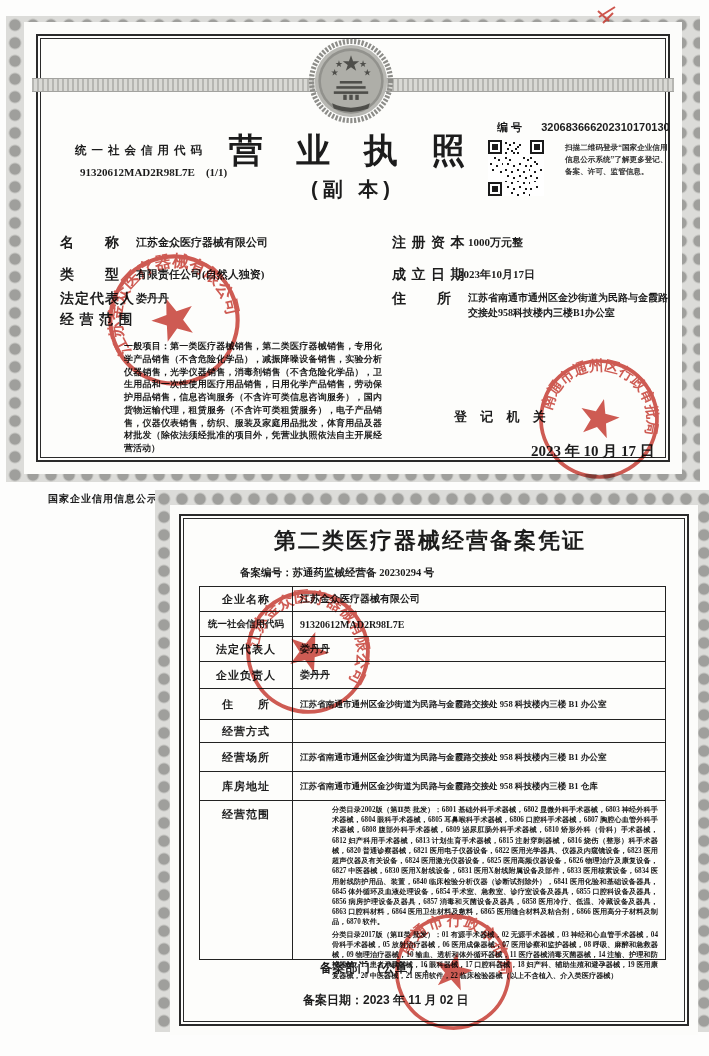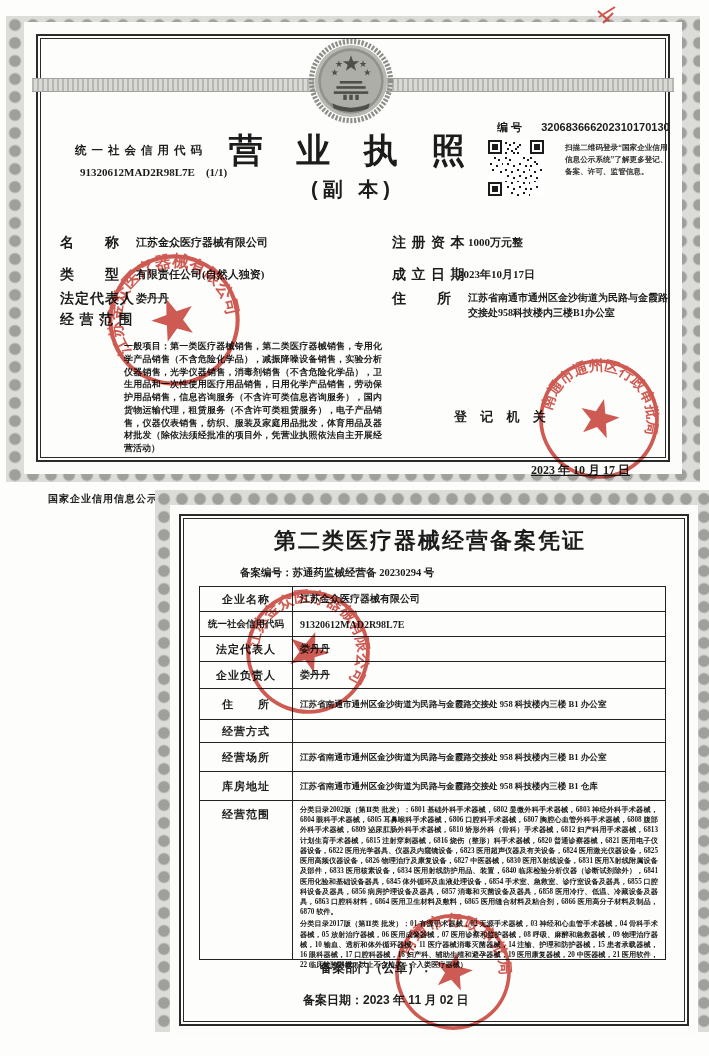--- a/index.html
+++ b/index.html
@@ -113,21 +113,21 @@
     <div class="abs flabel" style="left:386px;top:218px;">注 册 资 本</div>
     <div class="abs fvalue" style="left:462px;top:219px;">1000万元整</div>
 
     <div class="abs flabel" style="left:386px;top:250px;">成 立 日 期</div>
     <div class="abs fvalue" style="left:452px;top:251px;text-align:center;">2023年10月17日</div>
 
     <div class="abs flabel" style="left:386px;top:274px;">住　　所</div>
     <div class="abs fvalue" style="left:462px;top:275px;width:200px;font-size:10px;line-height:1.45;">江苏省南通市通州区金沙街道为民路与金霞路交接处958科技楼内三楼B1办公室</div>
 
     <div class="abs flabel" style="left:448px;top:392px;font-size:13px;letter-spacing:5px;">登 记 机 关</div>
-    <div class="abs b" style="left:512px;top:446px;font-size:12px;text-decoration:underline;">2023 年 10 月 17 日</div>
+    <div class="abs b" style="left:512px;top:426px;font-size:15px;text-decoration:underline;">2023 年 10 月 17 日</div>
 
     <svg class="stamp" style="left:100px;top:236px;transform:rotate(-20deg);" width="136" height="136" viewBox="0 0 120 120">
       <defs>
           <path id="arcA" d="M 19.3,83.5 A 47,47 0 1 1 100.7,83.5"></path>
         </defs>
       <circle cx="60" cy="60" r="56" fill="none" stroke="#c6382e" stroke-width="3.6"></circle>
       <polygon fill="#c6382e" points="60,40 64.7,53.5 79,53.8 67.6,62.5 71.8,76.2 60,68 48.2,76.2 52.4,62.5 41,53.8 55.3,53.5"></polygon>
       <text font-size="14.5" fill="#c6382e" font-weight="bold" font-family="Liberation Sans,sans-serif">
         <textPath href="#arcA" startOffset="50%" text-anchor="middle">江苏金众医疗器械有限公司</textPath>
       </text>
@@ -185,21 +185,21 @@
         <div class="tlabel">经营方式</div>
       </div>
       <div class="trow" style="height:28px;">
         <div class="tlabel">经营场所</div>
         <div class="tval small">江苏省南通市通州区金沙街道为民路与金霞路交接处 958 科技楼内三楼 B1 办公室</div>
       </div>
       <div class="trow" style="height:28px;">
         <div class="tlabel">库房地址</div>
         <div class="tval small">江苏省南通市通州区金沙街道为民路与金霞路交接处 958 科技楼内三楼 B1 仓库</div>
       </div>
-      <div class="trow last" style="height:158px;">
+      <div class="trow last" style="height:158px;gap:32px;">
         <div class="tlabel topal">经营范围</div>
         <div class="scope-cell">
           <div class="scope-par">分类目录2002版（第Ⅱ类 批发）：6801 基础外科手术器械，6802 显微外科手术器械，6803 神经外科手术器械，6804 眼科手术器械，6805 耳鼻喉科手术器械，6806 口腔科手术器械，6807 胸腔心血管外科手术器械，6808 腹部外科手术器械，6809 泌尿肛肠外科手术器械，6810 矫形外科（骨科）手术器械，6812 妇产科用手术器械，6813 计划生育手术器械，6815 注射穿刺器械，6816 烧伤（整形）科手术器械，6820 普通诊察器械，6821 医用电子仪器设备，6822 医用光学器具、仪器及内窥镜设备，6823 医用超声仪器及有关设备，6824 医用激光仪器设备，6825 医用高频仪器设备，6826 物理治疗及康复设备，6827 中医器械，6830 医用X射线设备，6831 医用X射线附属设备及部件，6833 医用核素设备，6834 医用射线防护用品、装置，6840 临床检验分析仪器（诊断试剂除外），6841 医用化验和基础设备器具，6845 体外循环及血液处理设备，6854 手术室、急救室、诊疗室设备及器具，6855 口腔科设备及器具，6856 病房护理设备及器具，6857 消毒和灭菌设备及器具，6858 医用冷疗、低温、冷藏设备及器具，6863 口腔科材料，6864 医用卫生材料及敷料，6865 医用缝合材料及粘合剂，6866 医用高分子材料及制品，6870 软件。</div>
           <div class="scope-par" style="margin-top:2px;">分类目录2017版（第Ⅱ类 批发）：01 有源手术器械，02 无源手术器械，03 神经和心血管手术器械，04 骨科手术器械，05 放射治疗器械，06 医用成像器械，07 医用诊察和监护器械，08 呼吸、麻醉和急救器械，09 物理治疗器械，10 输血、透析和体外循环器械，11 医疗器械消毒灭菌器械，14 注输、护理和防护器械，15 患者承载器械，16 眼科器械，17 口腔科器械，18 妇产科、辅助生殖和避孕器械，19 医用康复器械，20 中医器械，21 医用软件，22 临床检验器械（以上不含植入、介入类医疗器械）</div>
         </div>
       </div>
     </div>
 
     <div class="abs hei b" style="left:152px;top:470px;font-size:12.5px;">备案部门（公章）：</div>
     <div class="abs hei" style="left:148px;top:502px;font-size:12px;font-weight:bold;">

